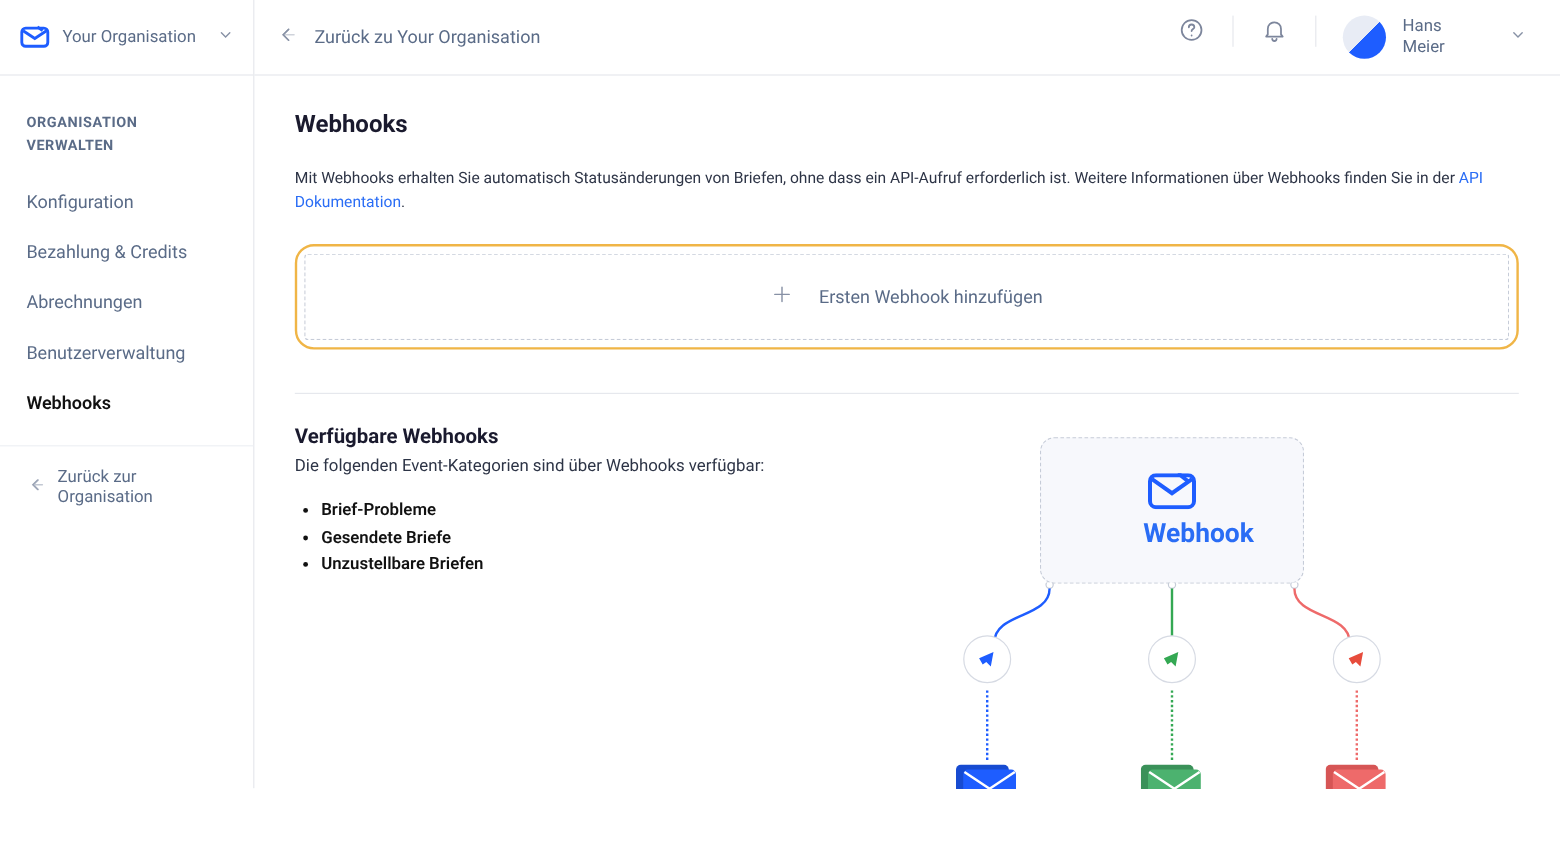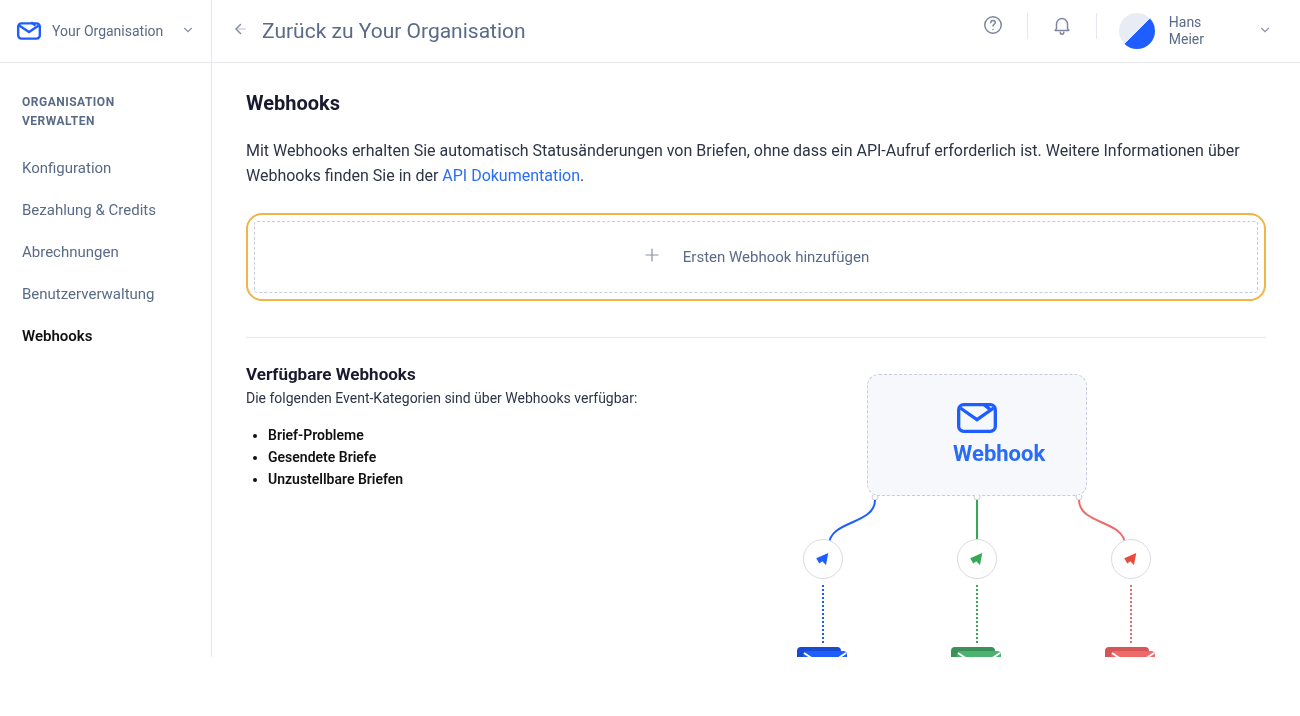--- a/index.html
+++ b/index.html
@@ -15,33 +15,33 @@
 .sidebar-section-title { font-size:12px; font-weight:700; color:#5a6b87; letter-spacing:.5px; padding:30px 22px 16px; line-height:1.6; }
 .nav { display:flex; flex-direction:column; }
 .nav-item { padding:12px 22px; font-size:15px; color:#5a6b87; cursor:pointer; }
 .nav-item.active { color:#111; font-weight:600; }
 .back-org { display:flex; align-items:center; gap:10px; padding:18px 22px; margin-top:14px; cursor:pointer; color:#5a6b87; font-size:14px; border-top:1px solid #eef0f4; }
 .back-org .arrow { color:#9aa3b5; }
 
 
 .main { flex:1; display:flex; flex-direction:column; }
 .topbar { height:63px; border-bottom:1px solid #e6e8ed; display:flex; align-items:center; padding:0 28px 0 18px; }
-.back-link { display:flex; align-items:center; gap:14px; color:#5a6b87; font-size:21px; cursor:pointer; }
+.back-link { display:flex; align-items:center; gap:14px; color:#5a6b87; font-size:15px; cursor:pointer; }
 .topbar-spacer { flex:1; }
 .top-icons { display:flex; align-items:flex-start; gap:22px; }
 .icon-btn { width:24px; height:24px; display:flex; align-items:center; justify-content:center; color:#7d869c; cursor:pointer; }
 .vdiv { width:1px; height:26px; background:#e6e8ed; }
 .user { display:flex; align-items:center; gap:14px; cursor:pointer; }
 .avatar { width:36px; height:36px; border-radius:50%; background:linear-gradient(135deg,#e8ecf5 50%,#1e5dff 50%); }
 .user-name { font-size:14px; color:#5a6b87; line-height:1.25; }
 
 
 .content { padding:28px 34px 0 34px; overflow:auto; flex:1; }
 .page-title { font-size:20px; font-weight:700; margin-bottom:24px; }
-.intro { font-size:16px; color:#2d3446; line-height:1.55; margin-bottom:24px; max-width:1000px; }
+.intro { font-size:13px; color:#2d3446; line-height:1.55; margin-bottom:24px; max-width:1000px; }
 .intro a { color:#2a6df5; text-decoration:none; }
 
 .add-box { border:2px solid #f0b546; border-radius:16px; padding:6px; margin-bottom:36px; }
 .add-inner { border:1px dashed #c6ccd8; border-radius:3px; height:72px; display:flex; align-items:center; justify-content:center; gap:22px; cursor:pointer; }
 .plus { color:#8791a5; font-size:20px; font-weight:300; }
 .add-label { color:#5a6b87; font-size:15px; }
 
 .divider { height:1px; background:#e6e8ed; margin-bottom:26px; }
 
 .section-row { display:flex; gap:51px; }
@@ -85,20 +85,29 @@
       </span>
     </div>
     <div class="sidebar-section-title">ORGANISATION VERWALTEN</div>
     <nav class="nav">
       <div class="nav-item">Konfiguration</div>
       <div class="nav-item">Bezahlung &amp; Credits</div>
       <div class="nav-item">Abrechnungen</div>
       <div class="nav-item">Benutzerverwaltung</div>
       <div class="nav-item active">Webhooks</div>
     </nav>
+    <div class="back-org">
+      <span class="arrow">
+        <svg width="16" height="16" viewBox="0 0 24 24">
+            <path d="M15 6l-6 6 6 6M9 12h11" stroke="currentColor" stroke-width="1.8" fill="none" stroke-linecap="round" opacity=".6"></path>
+            <path d="M14 6l-6 6 6 6" stroke="currentColor" stroke-width="1.8" fill="none" stroke-linecap="round"></path>
+          </svg>
+      </span>
+      <span>Zurück zur Organisation</span>
+    </div>
   </aside>
 
   <div class="main">
     <div class="topbar">
       <div class="back-link">
         <span>
           <svg width="18" height="18" viewBox="0 0 24 24">
               <path d="M14 6l-6 6 6 6M8 12h12" stroke="#8791a5" stroke-width="1.8" fill="none" stroke-linecap="round" opacity=".4"></path>
               <path d="M14 6l-6 6 6 6" stroke="#8791a5" stroke-width="1.8" fill="none" stroke-linecap="round"></path>
             </svg>

